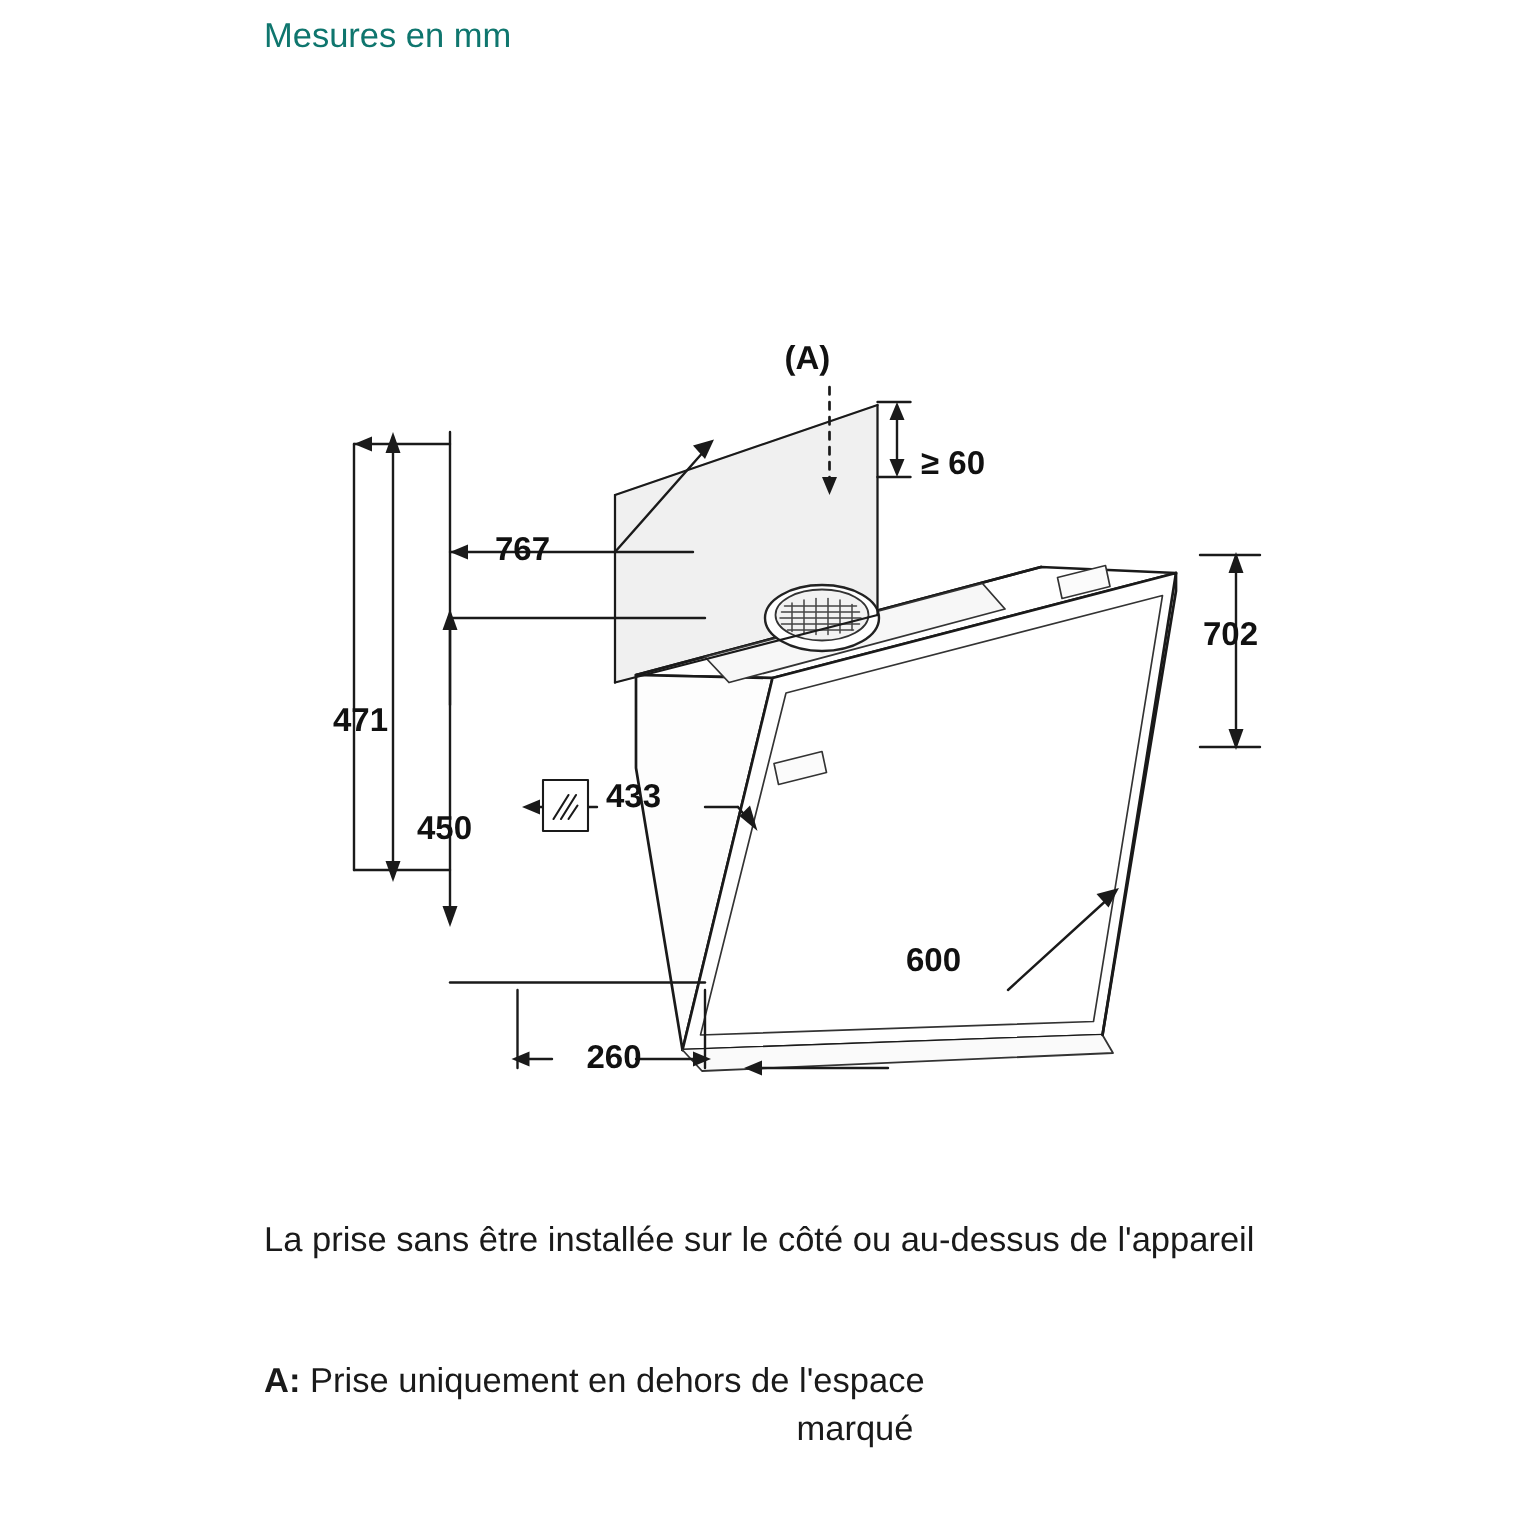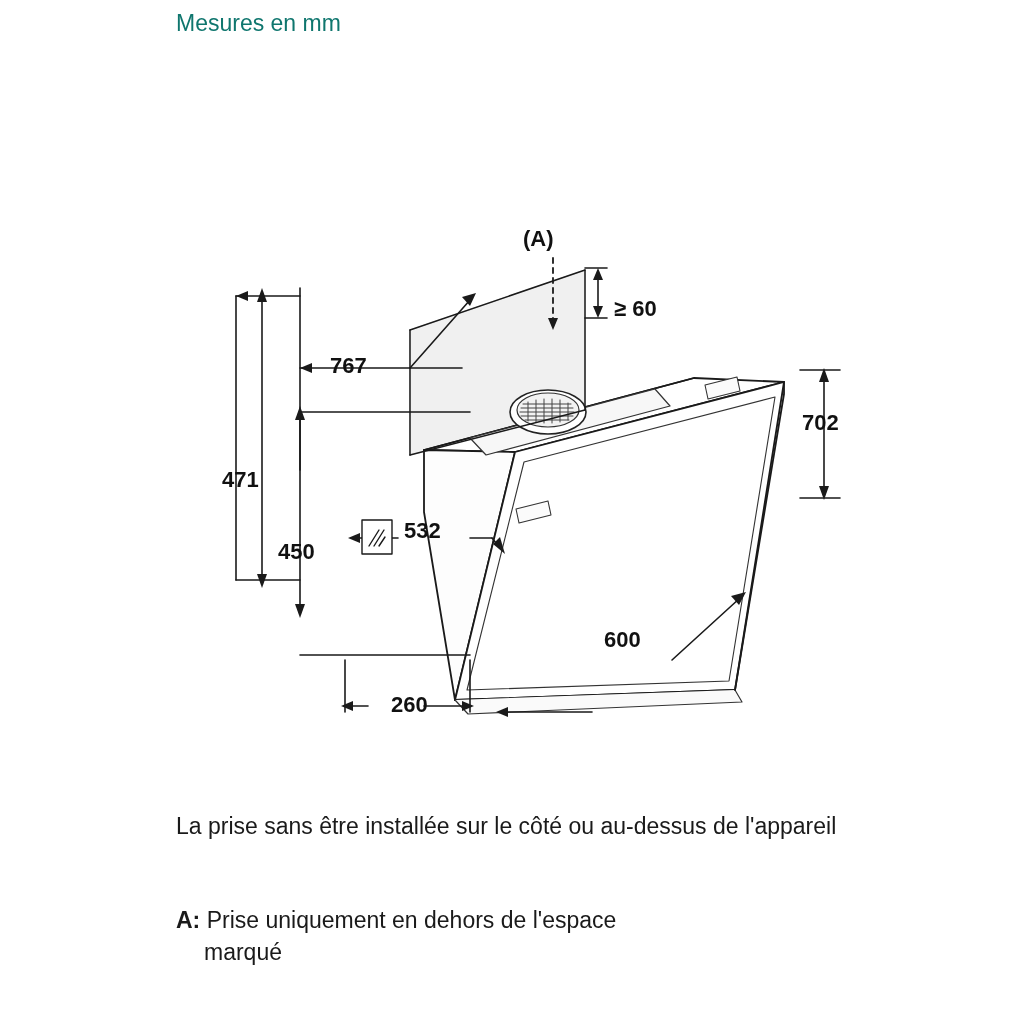--- a/index.html
+++ b/index.html
@@ -55,20 +55,21 @@
     font-size: 23px;
     line-height: 32px;
     color: #1a1a1a;
   }
   .footer-legend .legend-key {
     font-weight: bold;
   }
   .footer-legend .legend-line2 {
     display: block;
     padding-left: 28px;
+    text-align: center;
   }
 
   .diagram {
     position: absolute;
     left: 0;
     top: 0;
     width: 1024px;
     height: 1024px;
   }
 
@@ -227,21 +228,21 @@
 
     </g>
   </svg>
 
   <div class="tag-label" style="left:523px; top:226px;">(A)</div>
 
   <div class="dim-label" style="left:614px; top:296px;">≥ 60</div>
   <div class="dim-label" style="left:330px; top:353px;">767</div>
   <div class="dim-label" style="left:222px; top:434px;margin-top:33px;">471</div>
   <div class="dim-label" style="left:278px; top:503px;margin-top:36px;">450</div>
-  <div class="dim-label" style="left:404px; top:518px;">532</div>
+  <div class="dim-label" style="left:404px; top:518px;">433</div>
   <div class="dim-label" style="left:802px; top:410px;">702</div>
   <div class="dim-label" style="left:604px; top:627px;">600</div>
   <div class="dim-label" style="left:391px; top:692px;">260</div>
 </div>
 
 <div class="footer-note">La prise sans être installée sur le côté ou au-dessus de l'appareil</div>
 
 <div class="footer-legend">
   <span class="legend-key">A:</span><span> Prise uniquement en dehors de l'espace</span>
   <span class="legend-line2">marqué</span>

